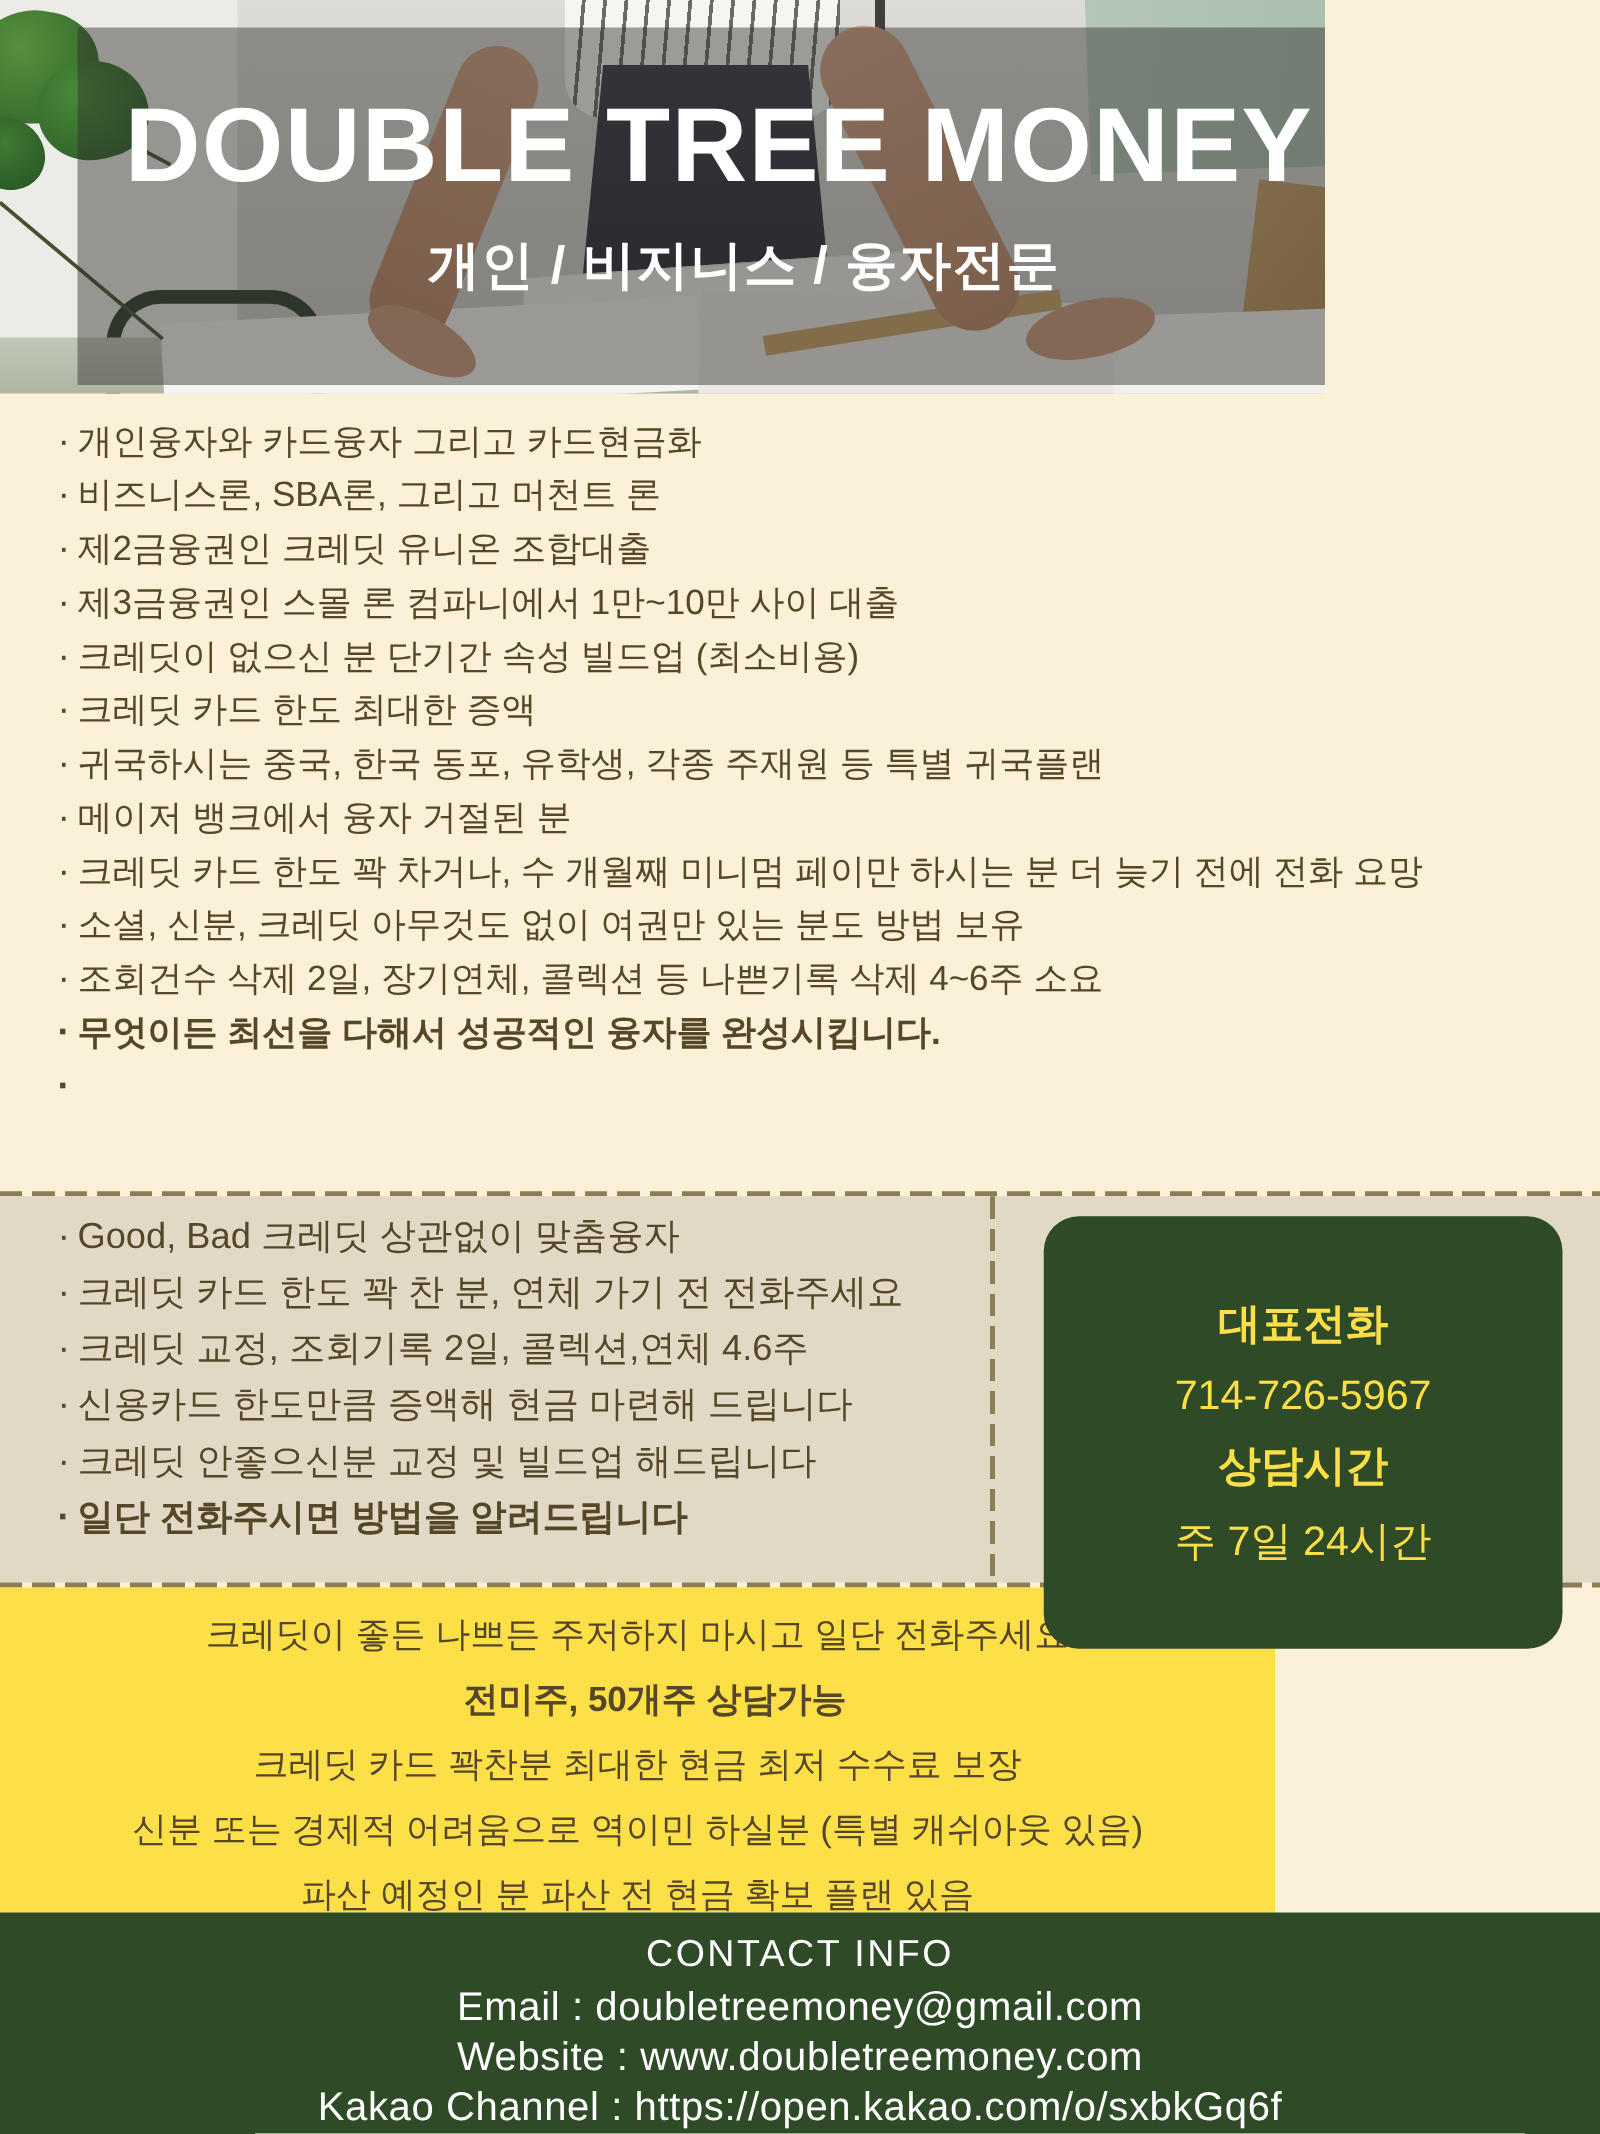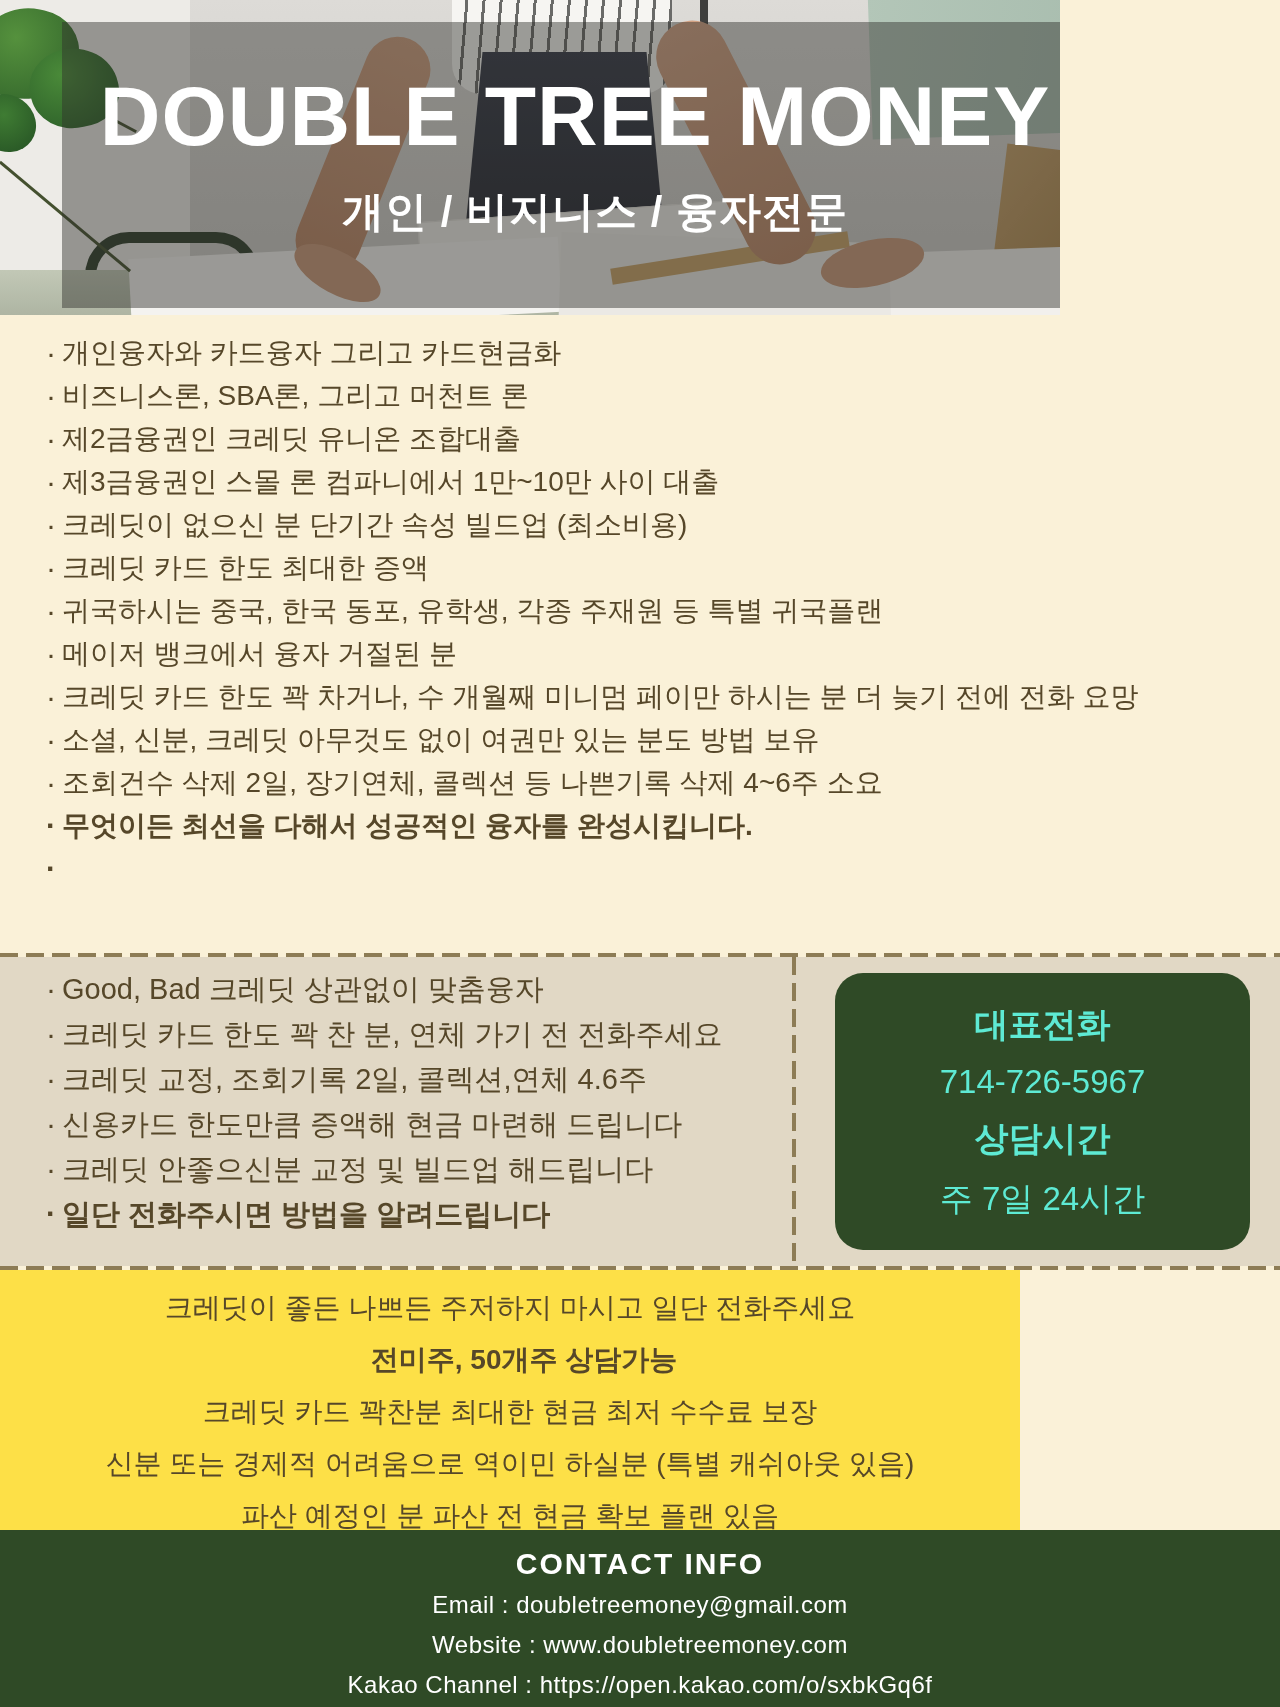--- a/index.html
+++ b/index.html
@@ -65,37 +65,37 @@
             background:repeating-linear-gradient(90deg,#8d7c55 0 18px,rgba(0,0,0,0) 18px 26px); }
   .dash-top { top:953px; }
   .dash-bottom { top:1266px; }
   .dash-v { position:absolute; left:792px; top:0; width:4px; height:100%;
             background:repeating-linear-gradient(180deg,#8d7c55 0 18px,rgba(0,0,0,0) 18px 26px); }
 
   
   .sec2 { position:absolute; left:0; top:957px; width:1280px; height:309px; background:#E1D8C5; }
   .sec2-list { position:absolute; left:40px; top:10px; width:740px; }
   .sec2-list .item { font-size:29px; line-height:45px; }
-  .phone-card { position:absolute; left:835px; top:16px; width:415px; height:277px;
+  .phone-card { position:absolute; left:835px; top:16px; width:415px; height:346px;
                 background:#2F4A26; border-radius:28px; display:flex; flex-direction:column;
-                align-items:center; justify-content:center; gap:15px; color:#5eead4; z-index:2; }
+                align-items:center; justify-content:center; gap:15px; color:#fde047; z-index:2; }
   .phone-card .label { font-size:34px; font-weight:700; }
   .phone-card .value { font-size:33px; font-weight:400; }
 
   
   .sec3 { position:absolute; left:0; top:1270px; width:1020px; height:260px; background:#fde047;
           padding-top:12px; text-align:center; }
   .note-line { color:#564729; font-size:28px; line-height:52px; }
   .note-line.bold { font-weight:700;padding-left:28px; }
 
   
   .footer { position:absolute; left:0; top:1530px; width:1280px; height:177px; background:#2F4A26;
             text-align:center; color:#ffffff; padding-top:13px; }
-  .footer-heading { font-size:30px; font-weight:700; letter-spacing:2px; line-height:42px; }
-  .footer-line { font-size:24px; font-weight:400; line-height:40px; letter-spacing:0.5px; }
+  .footer-heading { font-size:30px; font-weight:400; letter-spacing:2px; line-height:42px; }
+  .footer-line { font-size:32px; font-weight:400; line-height:40px; letter-spacing:0.5px; }
 </style>
 </head>
 <body>
 
 <div class="page">
 
   <div class="hero">
     <div class="ph-wall"></div>
     <div class="ph-wall-left"></div>
     <div class="ph-glass"></div>

